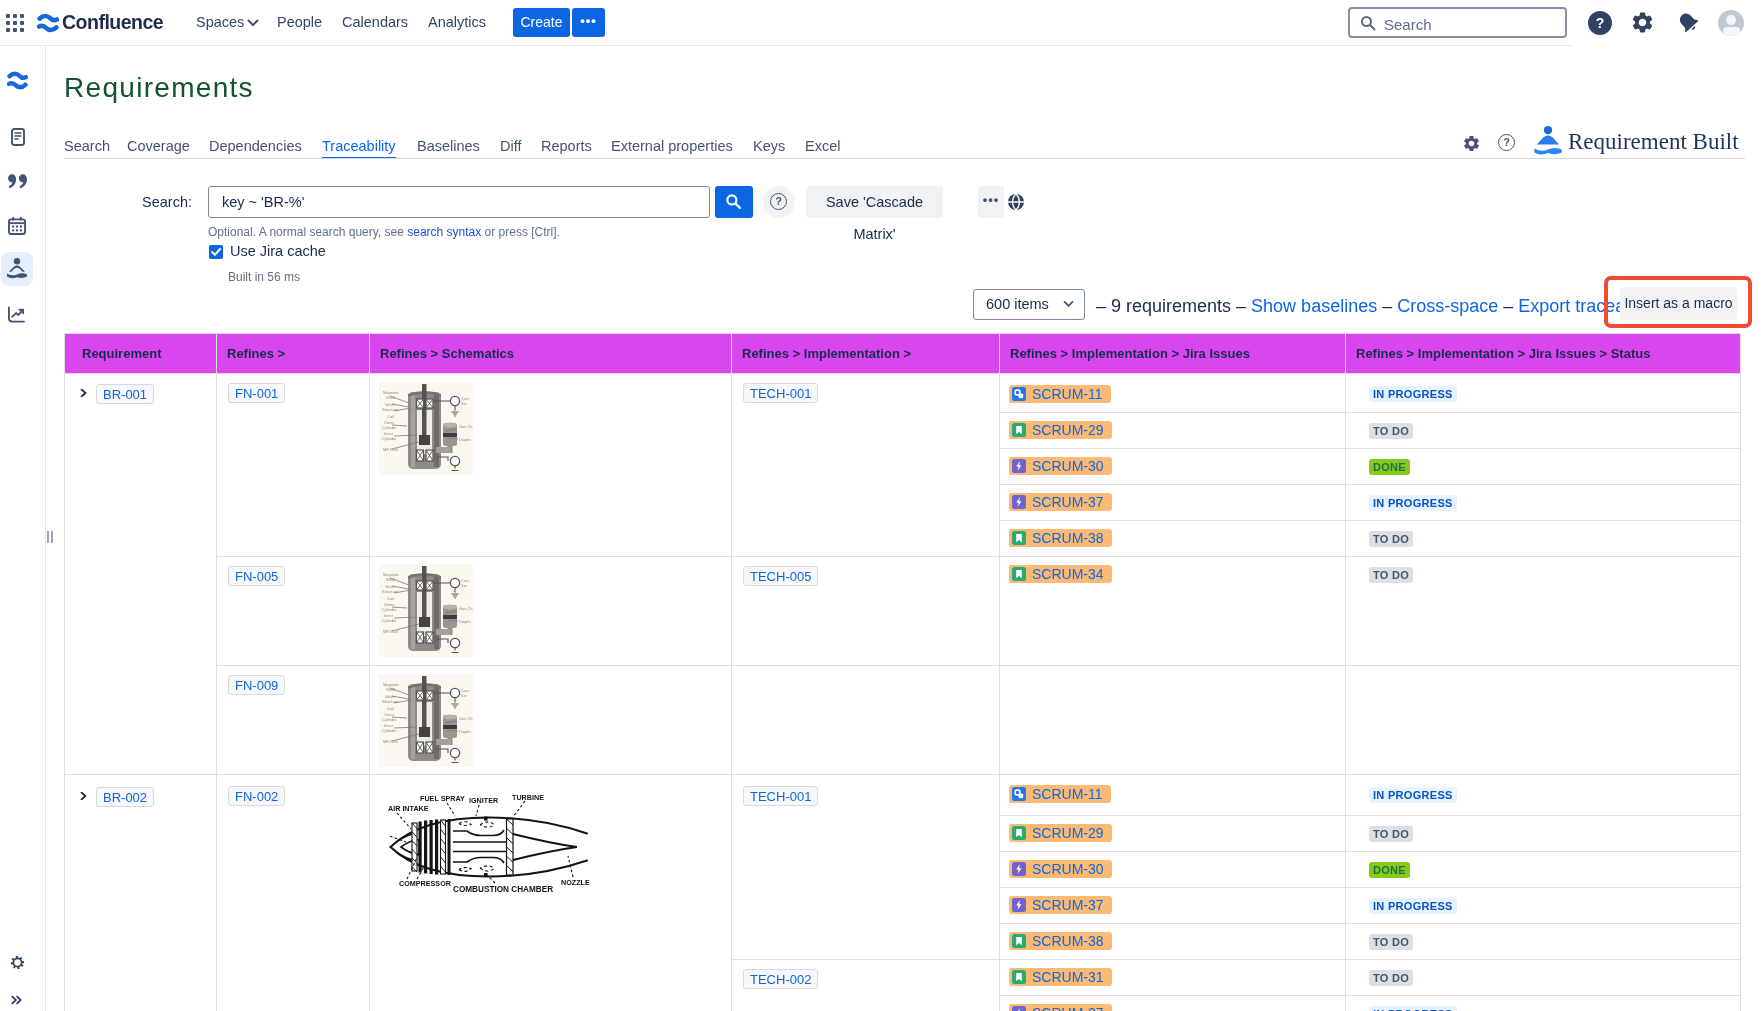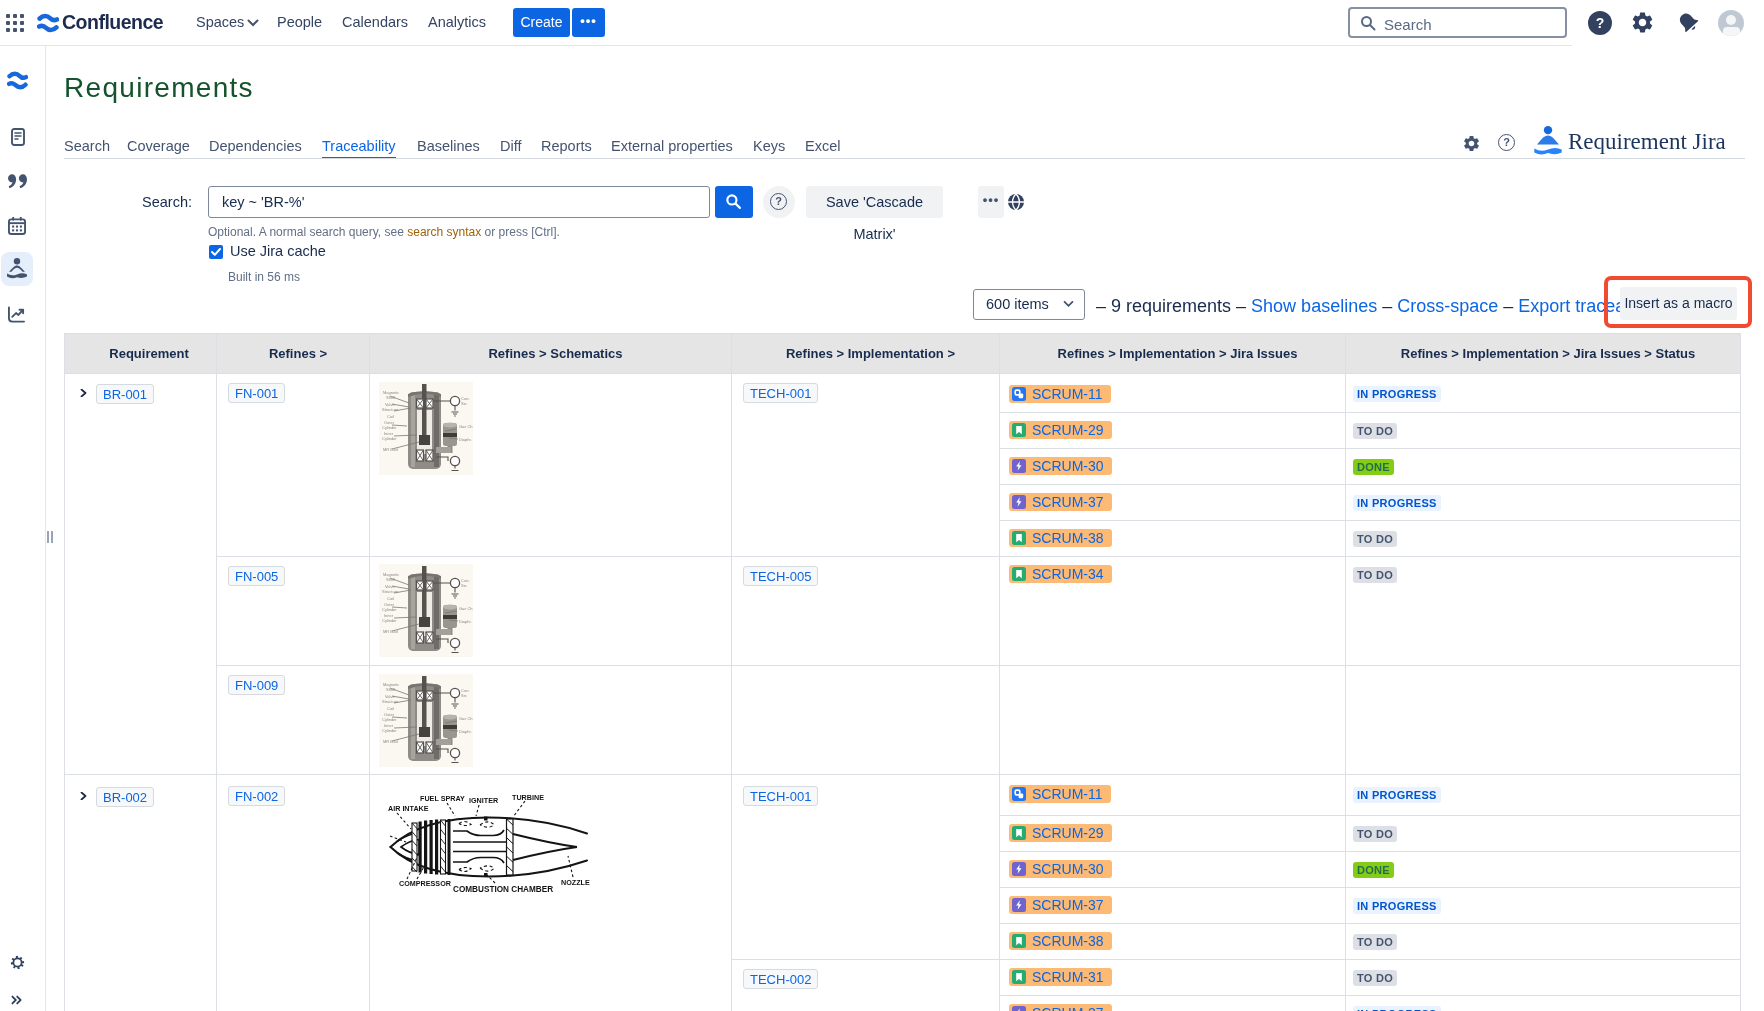--- a/index.html
+++ b/index.html
@@ -38,48 +38,48 @@
 #searchlabel { position:absolute; left:142px; top:194px; font-size:14.5px; color:#172B4D; }
 #searchinput { position:absolute; left:208px; top:186px; width:502px; height:32px; border:1px solid #7D8998;
   border-radius:3px; background:#fff; font-size:14.5px; color:#172B4D; line-height:30px; padding-left:13px;}
 #searchbtn { position:absolute; left:715px; top:186px; width:38px; height:32px; background:#0C66E4; border-radius:3px; }
 #helpcircle { position:absolute; left:763px; top:186px; width:32px; height:32px; background:#F1F2F4; border-radius:50%; }
 #savebtn { position:absolute; left:806px; top:186px; width:137px; height:32px; background:#F1F2F4; border-radius:3px;
   font-size:14.5px; color:#172B4D; text-align:center; line-height:32px; }
 #dots2 { position:absolute; left:978px; top:186px; width:26px; height:32px; background:#F1F2F4; border-radius:3px;
   color:#44546F; text-align:center; line-height:28px; font-size:13px; font-weight:700; letter-spacing:1px;}
 #optional { position:absolute; left:208px; top:225px; font-size:12px; color:#626F86; }
-#optional a { color:#a16207; text-decoration:none; }
+#optional a { color:#1d4ed8; text-decoration:none; }
 #cbx { position:absolute; left:209px; top:245px; width:14px; height:14px; background:#0C66E4; border-radius:2px; }
 #cbxlabel { position:absolute; left:230px; top:243px; font-size:14.5px; color:#172B4D; }
 #built { position:absolute; left:228px; top:270px; font-size:12px; color:#626F86; }
 
 
 #select600 { position:absolute; left:973px; top:289px; width:112px; height:31px; border:1px solid #7D8998;
   border-radius:3px; font-size:14.5px; color:#172B4D; line-height:29px; padding-left:12px; background:#fff;}
 #ctrltext { position:absolute; left:1096px; top:296px; font-size:18px; color:#172B4D; }
 #ctrltext a { color:#0C66E4; text-decoration:none; }
 #insertbtn { position:absolute; left:1620px; top:287px; width:117px; height:33px; background:#F1F2F4; border-radius:3px;
   font-size:14px; color:#172B4D; text-align:center; line-height:33px; }
 #redbox { position:absolute; left:1604px; top:276px; width:148px; height:52px; border:4px solid #F04A31; border-radius:7px; }
 
 
 #rtable { position:absolute; left:64px; top:333px; border-collapse:collapse; table-layout:fixed; width:1676px; }
 #rtable th, #rtable td { border:1px solid #DCDFE4; vertical-align:top; }
-#rtable th { background:#e5e5e5; height:40px; text-align:center; font-size:13px; font-weight:700; color:#172B4D;
+#rtable th { background:#d946ef; height:40px; text-align:left; font-size:13px; font-weight:700; color:#172B4D;
   padding-left:10px; vertical-align:middle; }
 #rtable th.first { padding-left:17px; }
 #rtable td { padding:0; }
 .badge { display:inline-block; padding:1.5px 6px; border:1px solid #D5D9E0; border-radius:3px; background:#F7F8F9;
   color:#0C66E4; font-size:13px; line-height:15px; }
 .chev { display:inline-block; width:8px; height:8px; margin-right:8px; position:relative; top:0px;}
 .pill { display:inline-flex; align-items:center; padding:2px 8px 2px 3px; background:#fdba74; border-radius:3px; }
 .pill svg { margin-right:6px; }
 .pill span { color:#0C66E4; font-size:14px; line-height:14px; }
-.loz { display:inline-block; padding:2.5px 4px; border-radius:3px; font-size:11px; font-weight:700; letter-spacing:0.3px; line-height:11px;}
+.loz { display:inline-block; padding:2.5px 4px; border-radius:3px; font-size:11px; font-weight:700; letter-spacing:0.3px; line-height:11px;margin-left:16px;}
 .loz.prog { background:#E9F2FF; color:#0055CC; }
 .loz.todo { background:#DCDFE4; color:#44546F; }
 .loz.done { background:#84cc16; color:#216E4E; }
 #rtable td.req { padding:10px 0 0 15px; }
 #rtable td.ref, #rtable td.impl { padding:9px 0 0 11px; }
 #rtable td.schem { padding:8px 0 0 9px; }
 #rtable td.jira { padding:8px 0 0 9px; }
 #rtable td.stat { padding:10px 0 0 7px; }
 .chev { vertical-align:middle; margin-top:-2px; }
 .badge, .pill, .loz { vertical-align:top; }
@@ -210,21 +210,21 @@
 
   <svg class="abs" style="left:1462px;top:134px" width="19" height="19" viewBox="0 0 24 24">
       <path d="M19.14,12.94c0.04-0.3,0.06-0.61,0.06-0.94c0-0.32-0.02-0.64-0.07-0.94l2.03-1.58c0.18-0.14,0.23-0.41,0.12-0.61l-1.92-3.32c-0.12-0.22-0.37-0.29-0.59-0.22l-2.39,0.96c-0.5-0.38-1.03-0.7-1.62-0.94L14.4,2.81c-0.04-0.24-0.24-0.41-0.48-0.41h-3.84c-0.24,0-0.43,0.17-0.47,0.41L9.25,5.35C8.66,5.59,8.12,5.92,7.63,6.29L5.24,5.33c-0.22-0.08-0.47,0-0.59,0.22L2.74,8.87C2.62,9.08,2.66,9.34,2.86,9.48l2.03,1.58C4.84,11.36,4.8,11.69,4.8,12s0.02,0.64,0.07,0.94l-2.03,1.58c-0.18,0.14-0.23,0.41-0.12,0.61l1.92,3.32c0.12,0.22,0.37,0.29,0.59,0.22l2.39-0.96c0.5,0.38,1.03,0.7,1.62,0.94l0.36,2.54c0.05,0.24,0.24,0.41,0.48,0.41h3.84c0.24,0,0.44-0.17,0.47-0.41l0.36-2.54c0.59-0.24,1.13-0.56,1.62-0.94l2.39,0.96c0.22,0.08,0.47,0,0.59-0.22l1.92-3.32c0.12-0.22,0.07-0.47-0.12-0.61L19.14,12.94z M12,15.6c-1.98,0-3.6-1.62-3.6-3.6s1.62-3.6,3.6-3.6s3.6,1.62,3.6,3.6S13.98,15.6,12,15.6z" fill="#44546F"></path>
     </svg>
   <div class="abs" style="left:1498px;top:134px;width:17px;height:17px;border:1.5px solid #44546F;border-radius:50%;text-align:center;line-height:14px;font-size:11px;font-weight:700;color:#44546F;">?</div>
   <svg class="abs" style="left:1533px;top:125px" width="30" height="34" viewBox="0 0 23 25">
     <circle cx="11.5" cy="3.4" r="3.2" fill="#1868DB"></circle>
     <path d="M11.5,7.5 C8.5,7.5 6.5,10.5 3,14.5 L20,14.5 C16.5,10.5 14.5,7.5 11.5,7.5 Z" fill="#2B7BE8"></path>
     <path d="M1,17.5 Q6,20.5 11.5,18.2 Q17,15.9 22,18.2 L22,20.5 Q17,23 11.5,21 Q6,23.5 1,20.5 Z" fill="#2684FF"></path>
   </svg>
-  <div class="abs" style="left:1568px;top:129px;font-family:'Liberation Serif',serif;font-size:23px;color:#1C355E;">Requirement Jira</div>
+  <div class="abs" style="left:1568px;top:129px;font-family:'Liberation Serif',serif;font-size:23px;color:#1C355E;">Requirement Built</div>
 
   <div id="searchlabel">Search:</div>
   <div id="searchinput">key ~ 'BR-%'</div>
   <div id="searchbtn">
       <svg style="position:absolute;left:10px;top:7px" width="17" height="17" viewBox="0 0 16 16">
         <circle cx="6.5" cy="6.5" r="4.3" fill="none" stroke="#fff" stroke-width="2"></circle>
         <path d="M10 10 L14 14" stroke="#fff" stroke-width="2" stroke-linecap="round"></path>
       </svg>
     </div>
   <div id="helpcircle">

